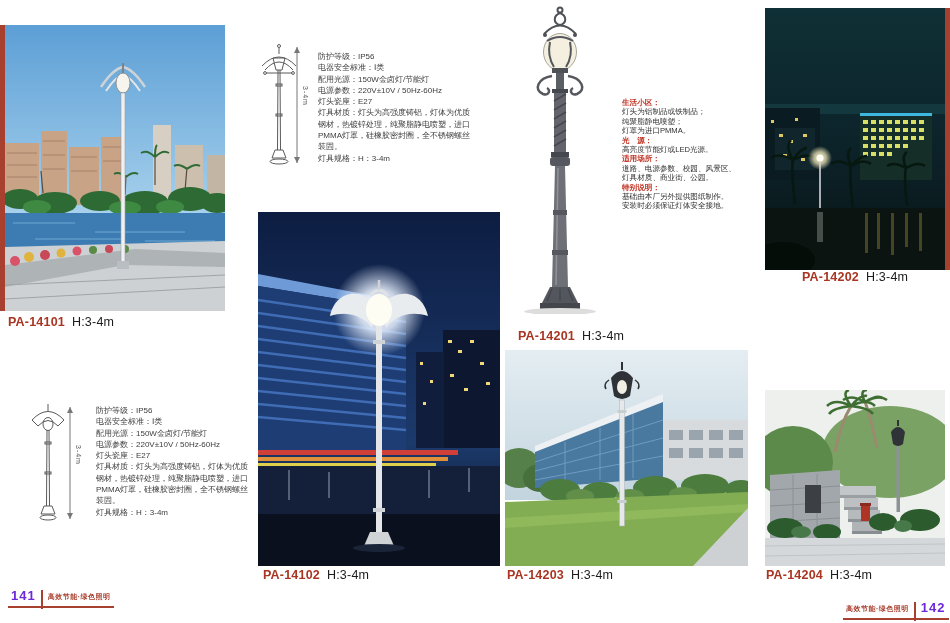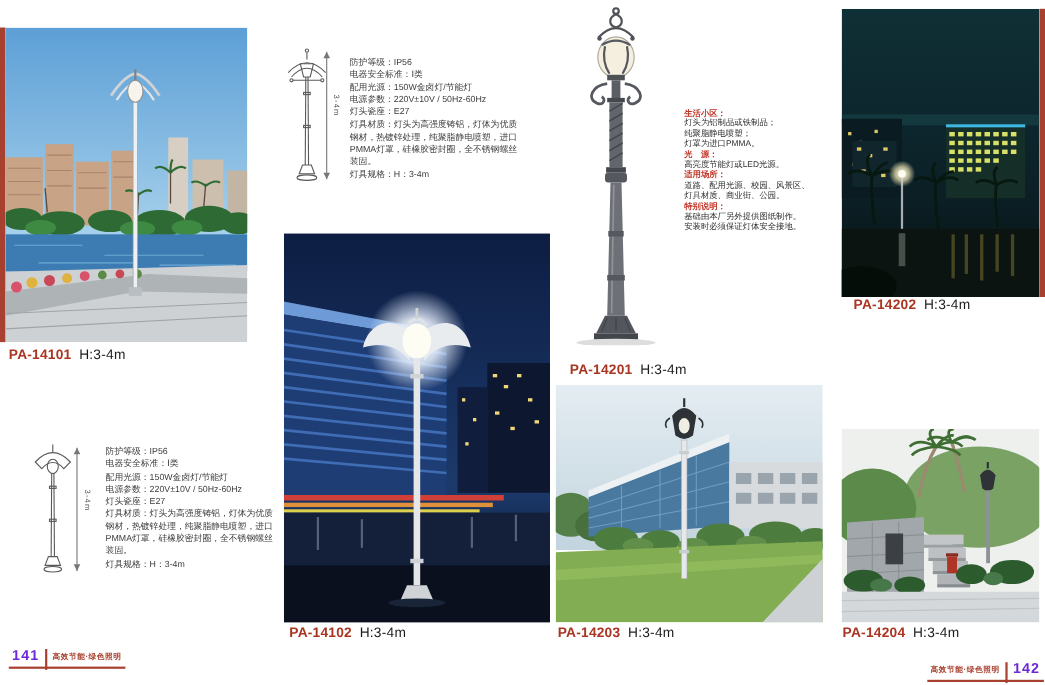--- a/index.html
+++ b/index.html
@@ -322,21 +322,21 @@
   </div>
 
   <div class="info" style="left:622px;top:98px;">
     <div class="red">生活小区：</div>
     <div>灯头为铝制品或铁制品；</div>
     <div>纯聚脂静电喷塑；</div>
     <div>灯罩为进口PMMA。</div>
     <div class="red">光　源：</div>
     <div>高亮度节能灯或LED光源。</div>
     <div class="red">适用场所：</div>
-    <div>道路、配用光源、校园、风景区、</div>
+    <div>道路、电源参数、校园、风景区、</div>
     <div>灯具材质、商业街、公园。</div>
     <div class="red">特别说明：</div>
     <div>基础由本厂另外提供图纸制作。</div>
     <div>安装时必须保证灯体安全接地。</div>
   </div>
 
   <div class="photo" style="left:765px;top:8px;width:180px;height:262px;">
     <svg viewBox="0 0 180 262" preserveAspectRatio="none">
       <defs>
         <linearGradient id="tsky" x1="0" y1="0" x2="0" y2="1">
@@ -420,21 +420,21 @@
         <rect x="100" y="205" width="3" height="40"></rect>
           <rect x="112" y="205" width="3" height="36"></rect>
         <rect x="126" y="205" width="3" height="42"></rect>
           <rect x="140" y="205" width="3" height="34"></rect>
           <rect x="154" y="205" width="3" height="38"></rect>
       </g>
       <rect x="52" y="204" width="6" height="30" fill="#fffdf2" opacity="0.25"></rect>
       <ellipse cx="18" cy="252" rx="32" ry="18" fill="#050d08"></ellipse>
     </svg>
   </div>
-  <div class="plabel" style="left:740px;top:270px;padding-left:36px;">
+  <div class="plabel" style="left:766px;top:270px;padding-left:36px;">
     <b>PA-14202</b><span>H:3-4m</span>
   </div>
 
   <div class="photo" style="left:505px;top:350px;width:243px;height:216px;">
     <svg viewBox="0 0 243 216" preserveAspectRatio="none">
       <defs>
         <linearGradient id="dsky" x1="0" y1="0" x2="0" y2="1">
           <stop offset="0" stop-color="#e4edf2"></stop>
             <stop offset="1" stop-color="#c2d4de"></stop>
         </linearGradient>

